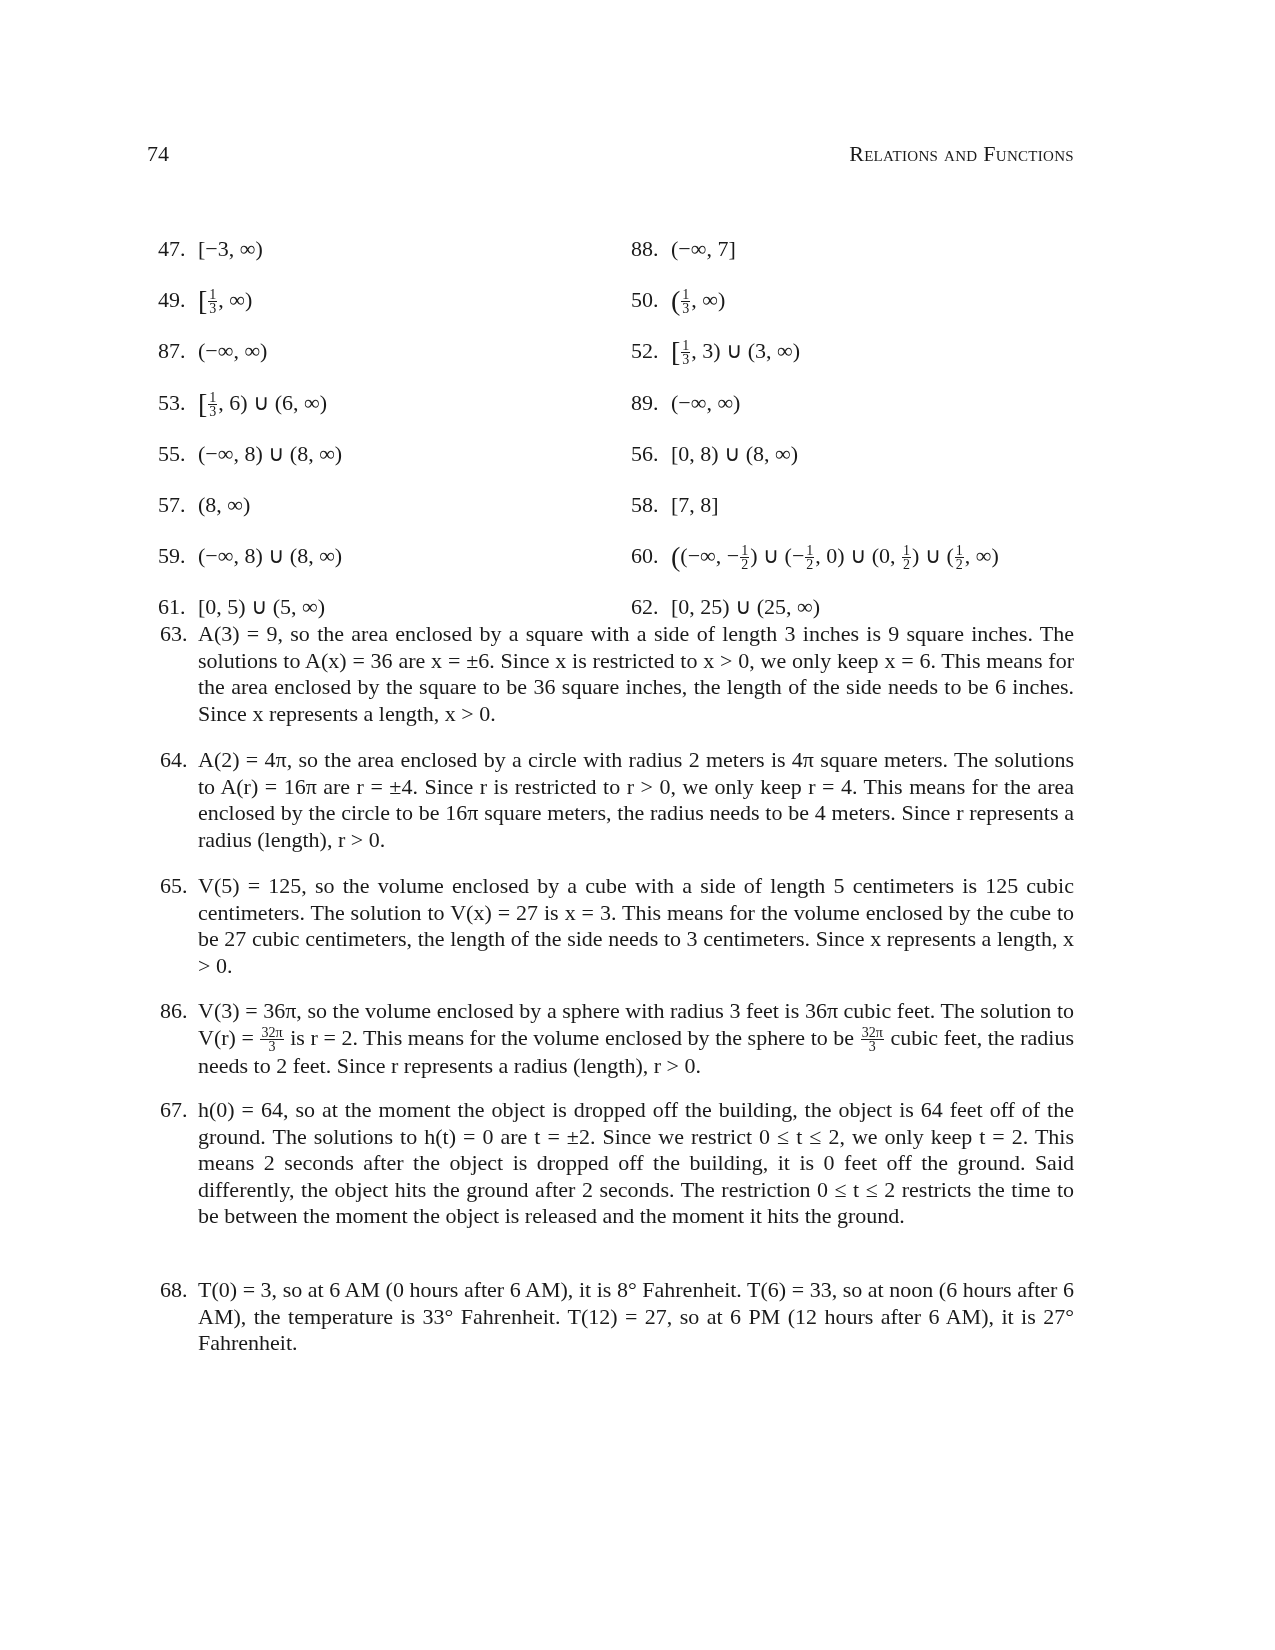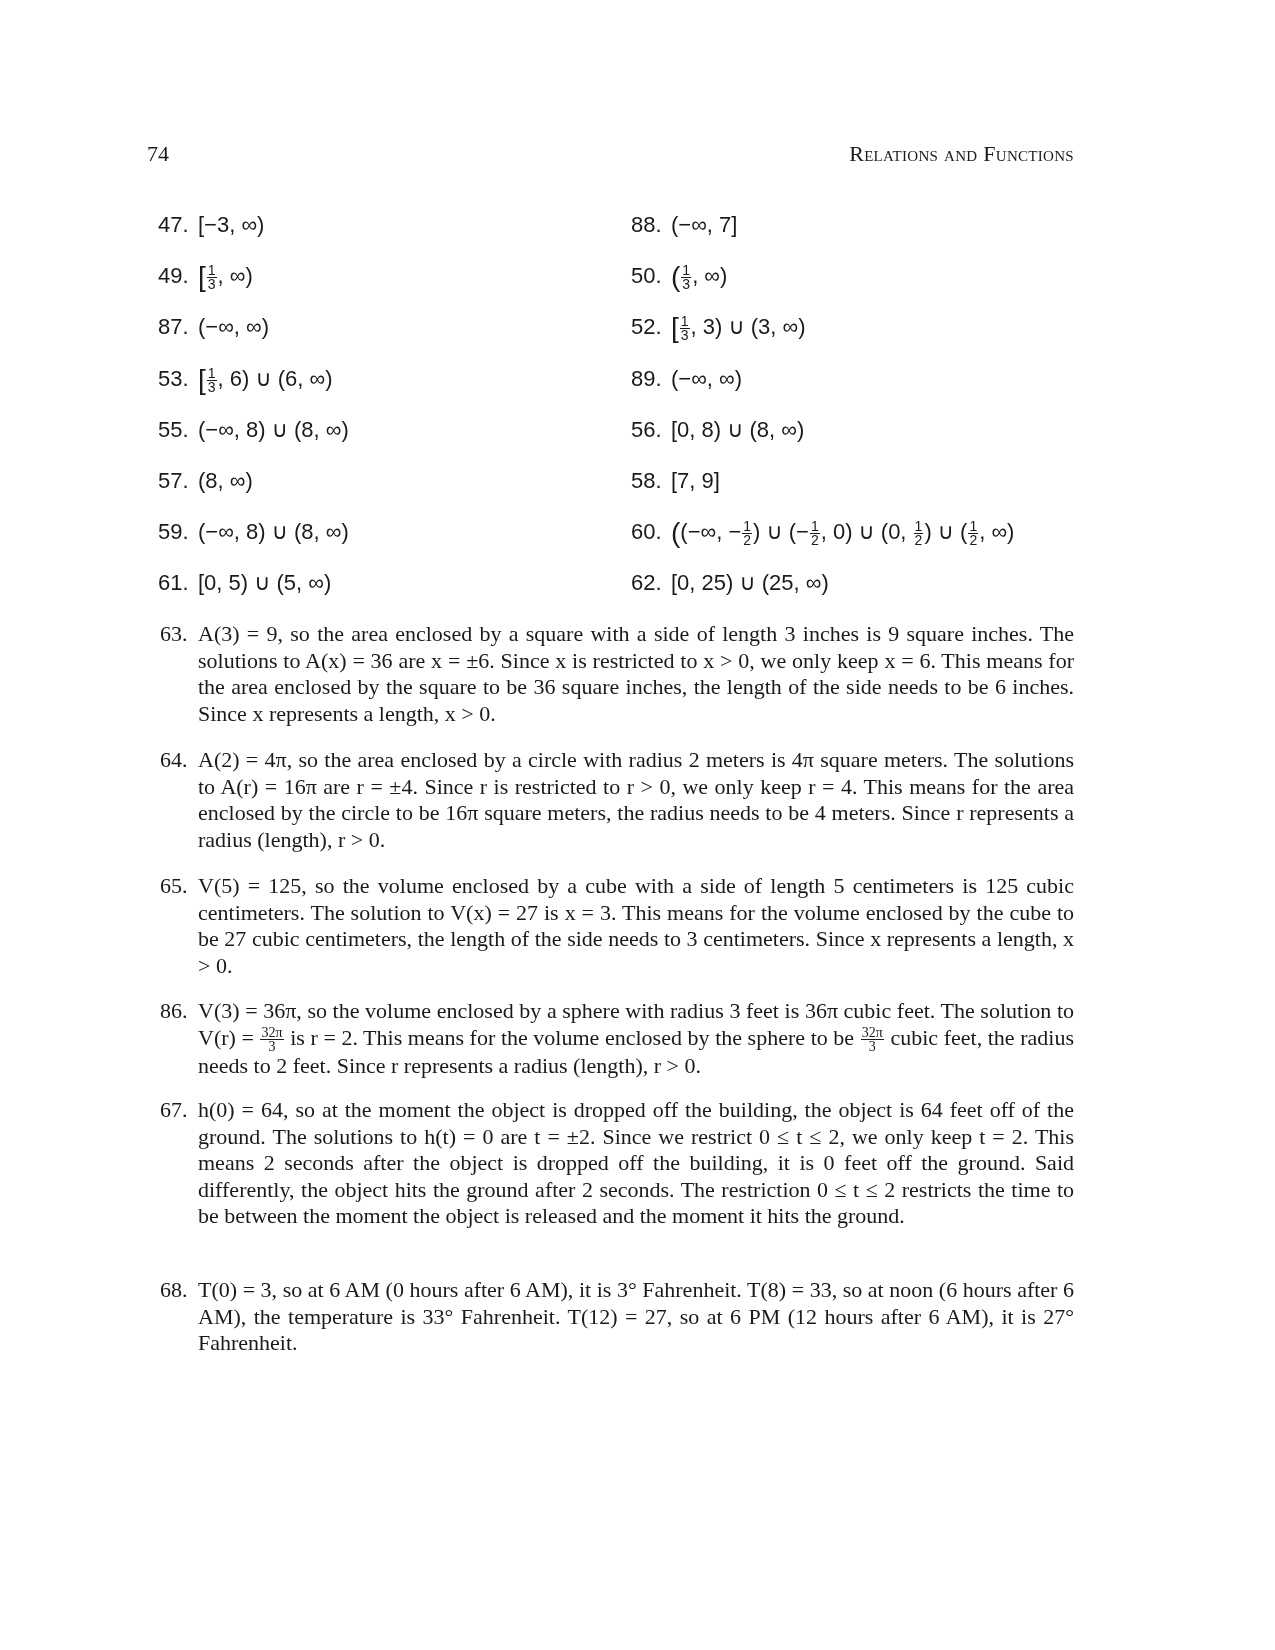--- a/index.html
+++ b/index.html
@@ -9,22 +9,22 @@
     color: #1a1a1a;
   }
   .page { position: absolute; left: 0; top: 0; width: 1275px; height: 1366px; }
   .header {
     position: absolute; left: 147px; top: 141px; width: 927px; height: 30px;
     font-family: "Liberation Serif", serif; font-size: 22px;
   }
   .page-number { position: absolute; left: 0; top: 0; }
   .running-title { position: absolute; right: 0; top: 0; font-variant: small-caps; letter-spacing: 0.3px; }
   .item {
-    position: absolute; font-family: Liberation Sans, sans-serif; font-size: 22px;
-    line-height: 27px; white-space: nowrap;
+    position: absolute; font-family: Liberation Serif, serif; font-size: 22px;
+    line-height: 27px; white-space: nowrap; margin-top: 24px;
   }
   .num { display: inline-block; width: 40px; }
   .para {
     position: absolute; left: 160px; width: 914px;
     font-family: "Liberation Serif", serif; font-size: 22px; line-height: 26.5px;
     text-align: justify;
   }
   .para .pnum { position: absolute; left: 0; top: 0; }
   .para .ptext { margin-left: 38px; display: block; }
   .frac {
@@ -77,21 +77,21 @@
     <span class="num">55.</span><span>(−∞, 8) ∪ (8, ∞)</span>
   </div>
   <div class="item" style="left:631px; top:416px;">
     <span class="num">56.</span><span>[0, 8) ∪ (8, ∞)</span>
   </div>
 
   <div class="item" style="left:158px; top:467px;">
     <span class="num">57.</span><span>(8, ∞)</span>
   </div>
   <div class="item" style="left:631px; top:467px;">
-    <span class="num">58.</span><span>[7, 9]</span>
+    <span class="num">58.</span><span>[7, 8]</span>
   </div>
 
   <div class="item" style="left:158px; top:518px;">
     <span class="num">59.</span><span>(−∞, 8) ∪ (8, ∞)</span>
   </div>
   <div class="item" style="left:631px; top:518px;">
     <span class="num">60.</span><span class="big">(</span><span>(−∞, −</span><span class="frac"><span class="n">1</span><span class="d">2</span></span><span>) ∪ (−</span><span class="frac"><span class="n">1</span><span class="d">2</span></span><span>, 0) ∪ (0, </span><span class="frac"><span class="n">1</span><span class="d">2</span></span><span>) ∪ (</span><span class="frac"><span class="n">1</span><span class="d">2</span></span><span>, ∞)</span>
   </div>
 
   <div class="item" style="left:158px; top:569px;">
@@ -121,16 +121,16 @@
     <span class="ptext"><span>V(3) = 36π, so the volume enclosed by a sphere with radius 3 feet is 36π cubic feet. The solution to V(r) = </span><span class="frac"><span class="n">32π</span><span class="d">3</span></span><span> is r = 2. This means for the volume enclosed by the sphere to be </span><span class="frac"><span class="n">32π</span><span class="d">3</span></span><span> cubic feet, the radius needs to 2 feet. Since r represents a radius (length), r &gt; 0.</span></span>
   </div>
 
   <div class="para" style="top:1097px;">
     <span class="pnum">67.</span>
     <span class="ptext">h(0) = 64, so at the moment the object is dropped off the building, the object is 64 feet off of the ground. The solutions to h(t) = 0 are t = ±2. Since we restrict 0 ≤ t ≤ 2, we only keep t = 2. This means 2 seconds after the object is dropped off the building, it is 0 feet off the ground. Said differently, the object hits the ground after 2 seconds. The restriction 0 ≤ t ≤ 2 restricts the time to be between the moment the object is released and the moment it hits the ground.</span>
   </div>
 
   <div class="para" style="top:1277px;">
     <span class="pnum">68.</span>
-    <span class="ptext">T(0) = 3, so at 6 AM (0 hours after 6 AM), it is 3° Fahrenheit. T(8) = 33, so at noon (6 hours after 6 AM), the temperature is 33° Fahrenheit. T(12) = 27, so at 6 PM (12 hours after 6 AM), it is 27° Fahrenheit.</span>
+    <span class="ptext">T(0) = 3, so at 6 AM (0 hours after 6 AM), it is 8° Fahrenheit. T(6) = 33, so at noon (6 hours after 6 AM), the temperature is 33° Fahrenheit. T(12) = 27, so at 6 PM (12 hours after 6 AM), it is 27° Fahrenheit.</span>
   </div>
 
 </div>
 
 </body></html>

